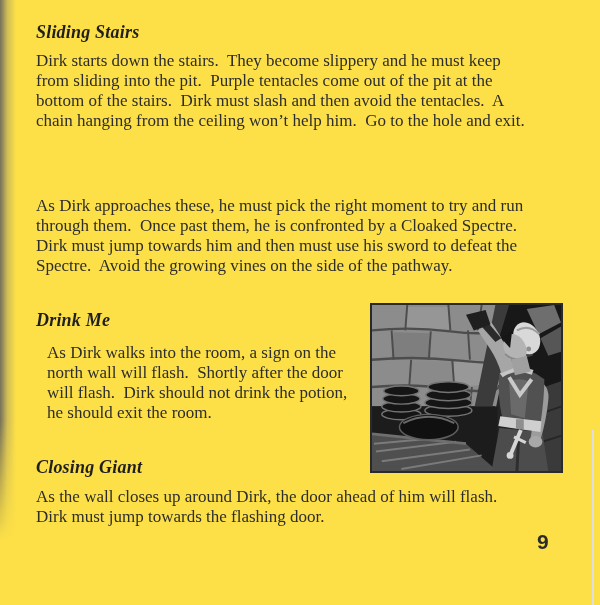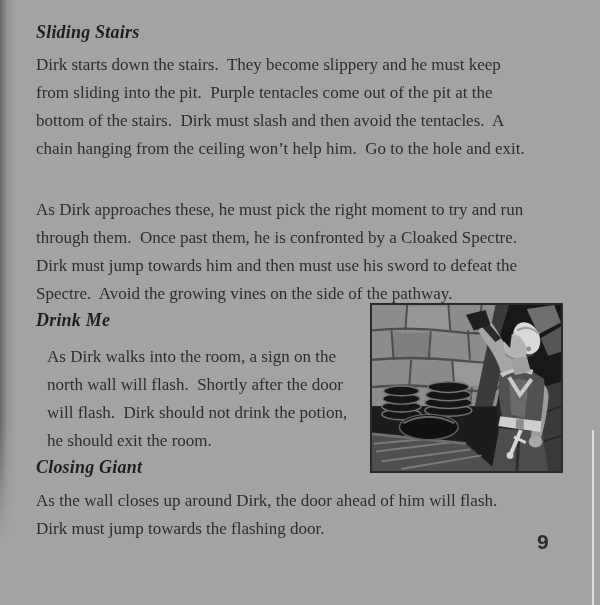--- a/index.html
+++ b/index.html
@@ -4,41 +4,41 @@
 <style>
   html, body { margin:0; padding:0; }
   body {
     width:600px; height:605px;
     background:#ffffff;
     font-family:"Liberation Serif", serif;
     overflow:hidden;
   }
   .page {
     position:relative; width:600px; height:605px;
-    background:#a3a3a3;
+    background:#fde047;
   }
   .left-shadow {
     position:absolute; left:0; top:0; width:16px; height:540px;
     background:linear-gradient(to right, rgba(92,92,92,0.85), rgba(120,120,120,0.35) 45%, rgba(255,255,255,0));
     -webkit-mask-image:linear-gradient(to bottom, #000 78%, transparent 100%);
     mask-image:linear-gradient(to bottom, #000 78%, transparent 100%);
   }
   .right-line {
     position:absolute; left:592px; top:430px; width:2px; height:175px;
     background:#dedede;
   }
   .heading {
     position:absolute; left:36px; margin:0;
     font-size:18px; font-weight:bold; font-style:italic;
     color:#1f1f1f; letter-spacing:0.2px;
     white-space:pre;
   }
   .bodytext {
     position:absolute; left:36px; margin:0;
-    font-size:17px; line-height:28px; color:#2d2d2d;
+    font-size:17px; line-height:20px; color:#2d2d2d;
     white-space:pre;
   }
   #h1 { top:22px; }
   #p1 { top:51px; }
   #h2 { top:165px; }
   #p2 { top:196px; }
   #h3 { top:310px;font-family:Liberation Serif, serif; }
   #p3 { top:343px;margin-left:11px; }
   #h4 { top:457px; }
   #p4 { top:487px; }

